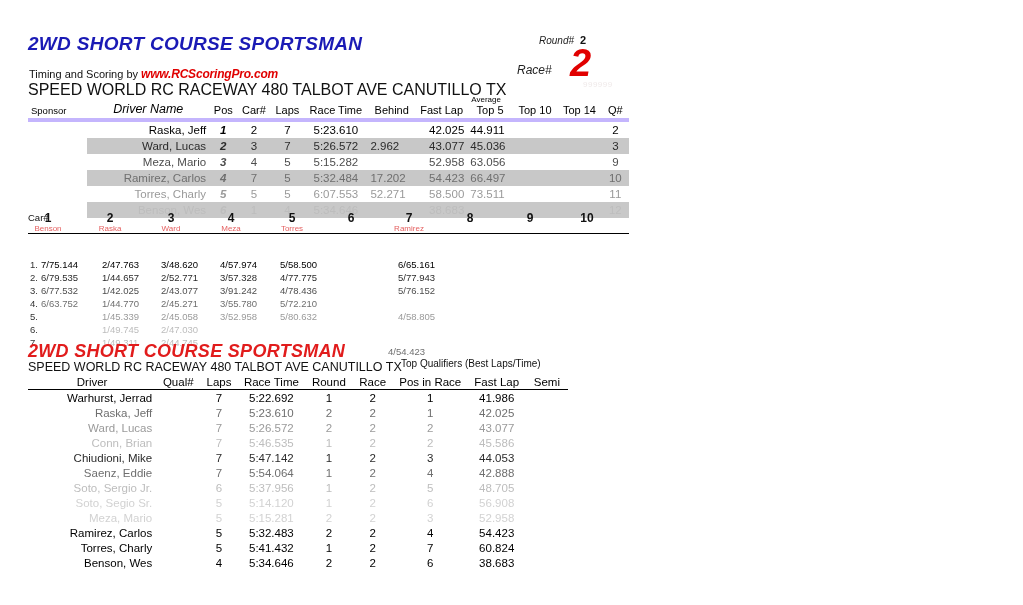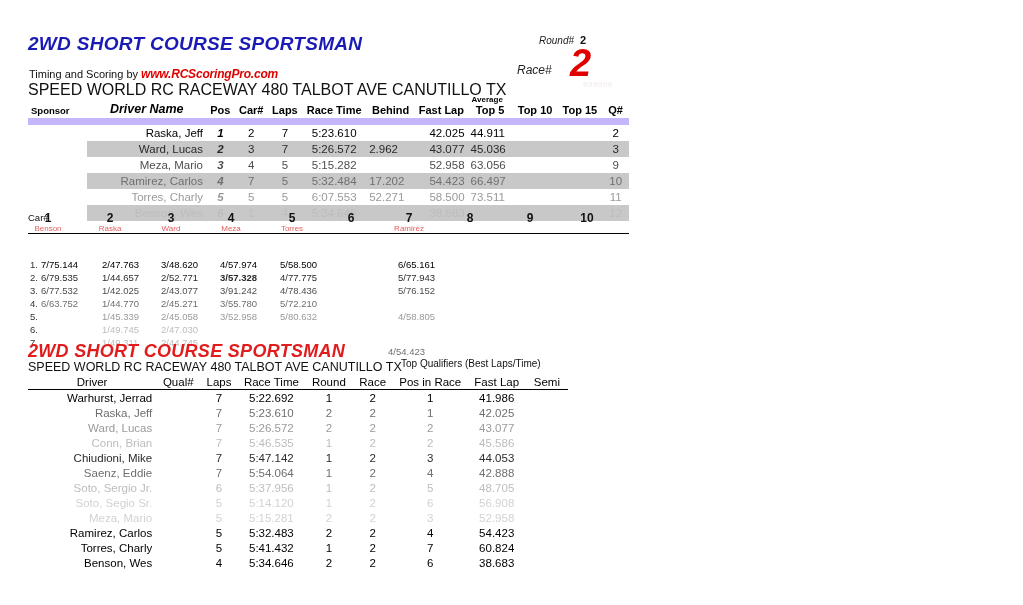--- a/index.html
+++ b/index.html
@@ -59,22 +59,22 @@
     color:#e10000;line-height:38px;
   }
 
   
   .t1{
     position:absolute;left:28px;top:96px;
     width:601px;border-collapse:collapse;
     font-size:11px;
   }
   .t1 th{
-    font-weight:bold;padding:0 3px 2px 3px;
-    border-bottom:7px solid #c4b5fd;
+    font-weight:normal;padding:0 3px 2px 3px;
+    border-bottom:4px solid #c4b5fd;
     vertical-align:bottom;white-space:nowrap;
   }
   .t1 td{
     padding:2px 3px;white-space:nowrap;
     font-size:11.5px;
   }
   .th-sponsor{font-size:9.5px;text-align:left;width:72px;}
   .th-driver{font-style:italic;font-size:12.5px;text-align:center;width:150px;}
   .th-pos{text-align:center;width:26px;}
   .th-car{text-align:center;width:30px;}
@@ -208,21 +208,21 @@
         <th class="th-sponsor">Sponsor</th>
         <th class="th-driver">Driver Name</th>
         <th class="th-pos">Pos</th>
         <th class="th-car">Car#</th>
         <th class="th-laps">Laps</th>
         <th class="th-rt">Race Time</th>
         <th class="th-behind">Behind</th>
         <th class="th-fl">Fast Lap</th>
         <th class="th-t5"><span class="avg">Average</span><span>Top 5</span></th>
         <th class="th-t10">Top 10</th>
-        <th class="th-t15">Top 15</th>
+        <th class="th-t15">Top 14</th>
         <th class="th-q">Q#</th>
       </tr>
     </thead>
     <tbody>
         <tr>
           <td class="c-sponsor f0"></td>
           <td class="c-driver f0">Raska, Jeff</td>
           <td class="c-pos f0">1</td>
           <td class="c-car f0">2</td>
           <td class="c-laps f0">7</td>
@@ -338,21 +338,21 @@
           <span class="lg-cell f0" style="left: 133px;">3/48.620</span>
           <span class="lg-cell f0" style="left: 192px;">4/57.974</span>
           <span class="lg-cell f0" style="left: 252px;">5/58.500</span>
           <span class="lg-cell f0" style="left: 370px;">6/65.161</span>
         </div>
         <div class="lg-row">
           <span class="lg-idx">2.</span>
           <span class="lg-cell f1" style="left: 13px;">6/79.535</span>
           <span class="lg-cell f1" style="left: 74px;">1/44.657</span>
           <span class="lg-cell f1" style="left: 133px;">2/52.771</span>
-          <span class="lg-cell f1" style="left: 192px; font-weight: bold;">3/57.328</span>
+          <span class="lg-cell f1" style="left: 192px;">3/57.328</span>
           <span class="lg-cell f1" style="left: 252px;">4/77.775</span>
           <span class="lg-cell f1" style="left: 370px;">5/77.943</span>
         </div>
         <div class="lg-row">
           <span class="lg-idx">3.</span>
           <span class="lg-cell f2" style="left: 13px;">6/77.532</span>
           <span class="lg-cell f2" style="left: 74px;">1/42.025</span>
           <span class="lg-cell f2" style="left: 133px;">2/43.077</span>
           <span class="lg-cell f2" style="left: 192px;">3/91.242</span>
           <span class="lg-cell f2" style="left: 252px;">4/78.436</span>

